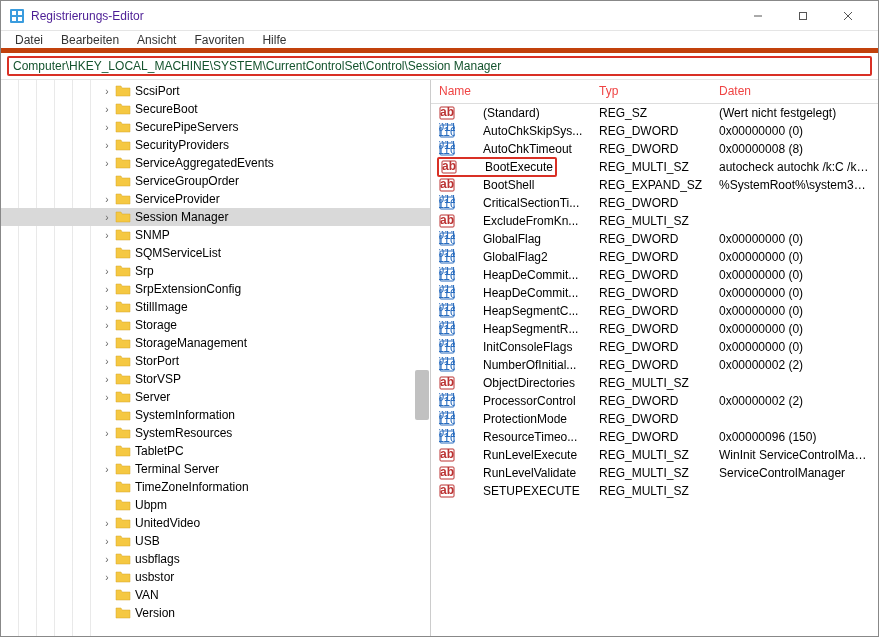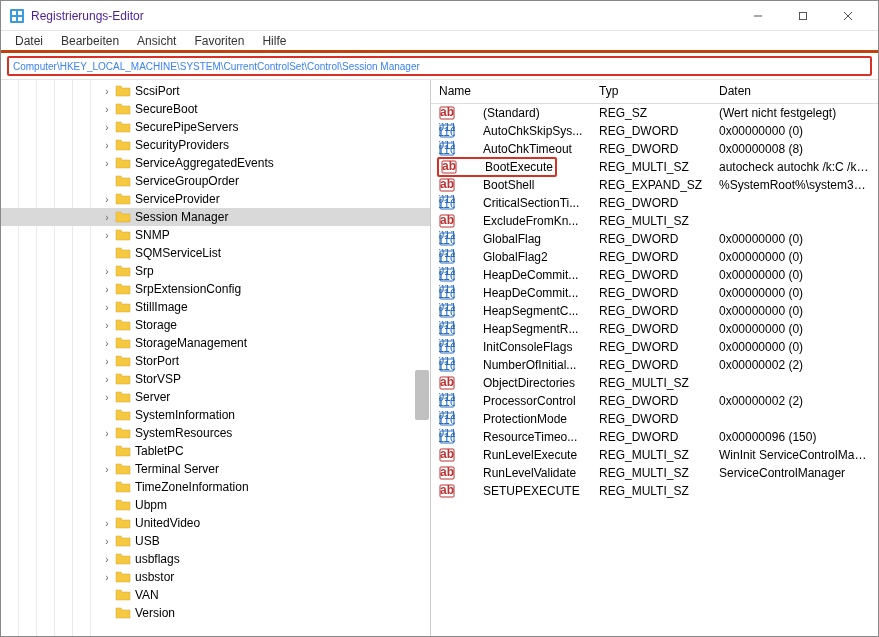--- a/index.html
+++ b/index.html
@@ -6,26 +6,26 @@
 body { background: #fff; width: 879px; height: 637px; border: 1px solid #888; display: flex; flex-direction: column; overflow: hidden; }
 
 
 .titlebar { height: 30px; display: flex; align-items: center; padding: 0 8px; border-bottom: 1px solid #e5e5e5; }
 .titlebar .icon { width: 16px; height: 16px; margin-right: 6px; display: inline-flex; }
 .titlebar .title { flex: 1; color: #4c1d95; }
 .win-controls { display: flex; gap: 0; }
 .win-btn { width: 45px; height: 28px; display: flex; align-items: center; justify-content: center; color: #555; cursor: default; }
 
 
-.menubar { height: 22px; display: flex; align-items: center; padding: 0 6px; border-bottom: 3px solid #c2410c; gap: 2px; }
+.menubar { height: 22px; display: flex; align-items: center; padding: 0 6px; border-bottom: 5px solid #c2410c; gap: 2px; }
 .menu-item { padding: 2px 8px; color: #333; }
 
 
 .addressbar { padding: 3px 6px; }
-.address-input { width: 100%; height: 20px; border: 2px solid #d93025; padding: 1px 4px; font-size: 10px; color: #3b82f6; outline: none; border-radius: 2px; }
+.address-input { width: 100%; height: 20px; border: 2px solid #d93025; padding: 1px 4px; font-size: 12px; color: #14532d; outline: none; border-radius: 2px; }
 
 
 .main { flex: 1; display: flex; border-top: 1px solid #e5e5e5; overflow: hidden; }
 .tree-pane { width: 430px; border-right: 1px solid #ccc; overflow-y: auto; position: relative; padding: 2px 0 2px 0; }
 .list-pane { flex: 1; overflow: auto; position: relative; }
 
 
 .tree-row { display: flex; align-items: center; height: 18px; padding-left: 100px; position: relative; white-space: nowrap; }
 .tree-row.selected { background: #d9d9d9; }
 .tree-row .expander { width: 12px; text-align: center; color: #666; font-size: 10px; margin-right: 2px; display: inline-block; }
@@ -35,21 +35,21 @@
 
 .folder-svg { fill: #f5c842; stroke: #d6a728; stroke-width: 0.5; }
 
 
 .tree-pane::before { content: ""; position: absolute; left: 0; top: 0; bottom: 0; width: 100px; background:
   repeating-linear-gradient(90deg, transparent 0 17px, #c0c0c0 17px 18px);
   opacity: 0.35; pointer-events: none; }
 
 
 .list-header { display: flex; height: 24px; border-bottom: 1px solid #ddd; background: #fff; position: sticky; top: 0; }
-.list-header .col { padding: 4px 8px; color: #000000; border-right: 1px solid transparent; }
+.list-header .col { padding: 4px 8px; color: #ef4444; border-right: 1px solid transparent; }
 .col-name { width: 160px; }
 .col-type { width: 120px; }
 .col-data { flex: 1; }
 
 .list-row { display: flex; height: 18px; align-items: center; }
 .list-row .cell { padding: 1px 8px; overflow: hidden; text-overflow: ellipsis; white-space: nowrap; color: #000; }
 .list-row .cell-name { width: 160px; display: flex; align-items: center; }
 .list-row .cell-type { width: 120px; }
 .list-row .cell-data { flex: 1; }
 .value-icon { width: 40px; height: 16px; margin-right: 4px; display: inline-flex; flex-shrink: 0; }

